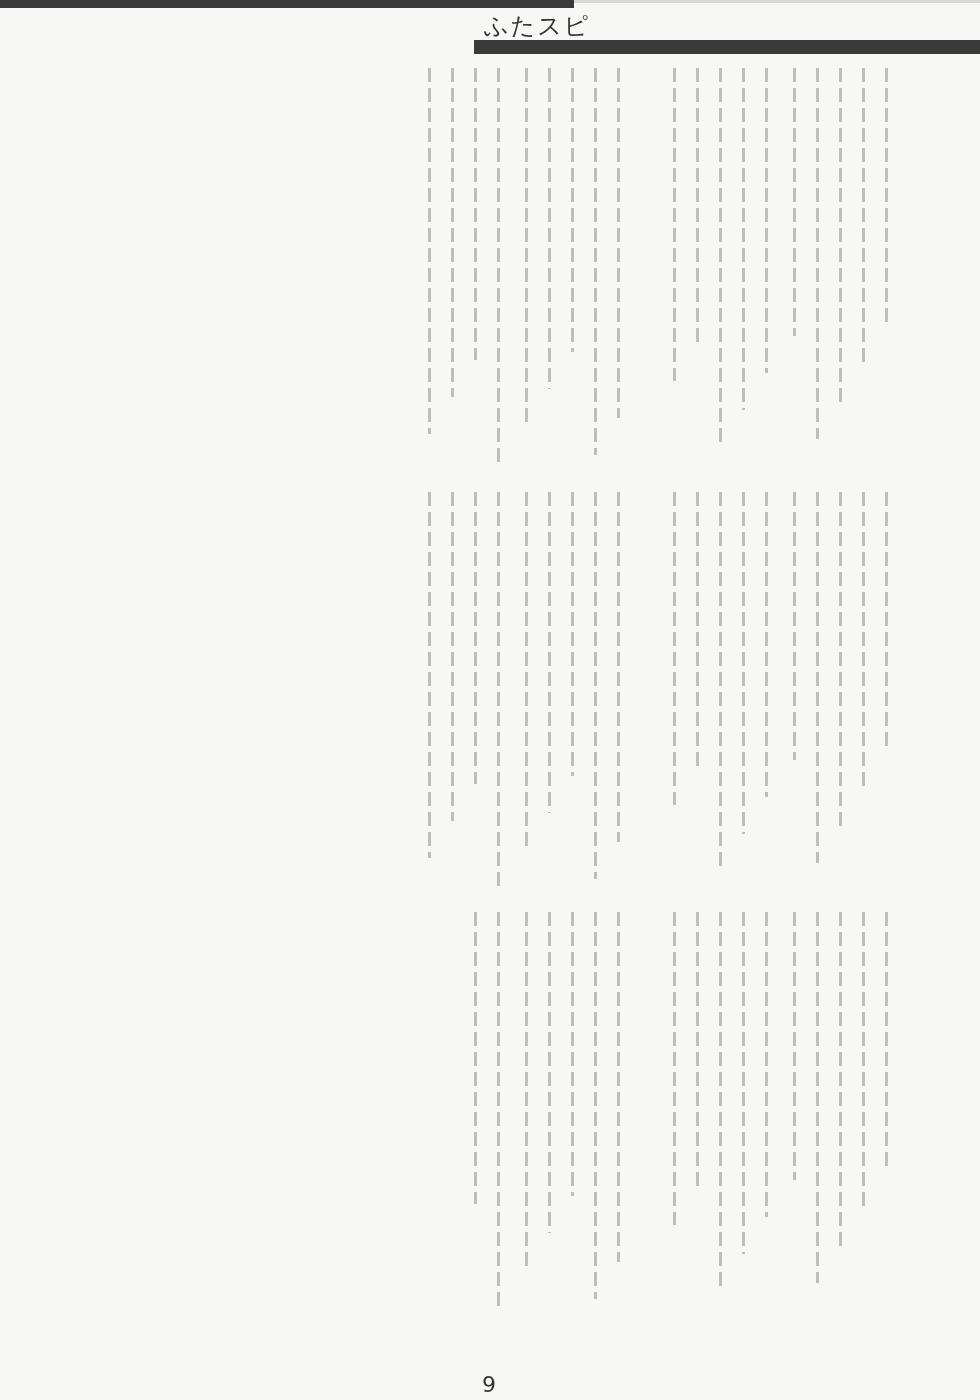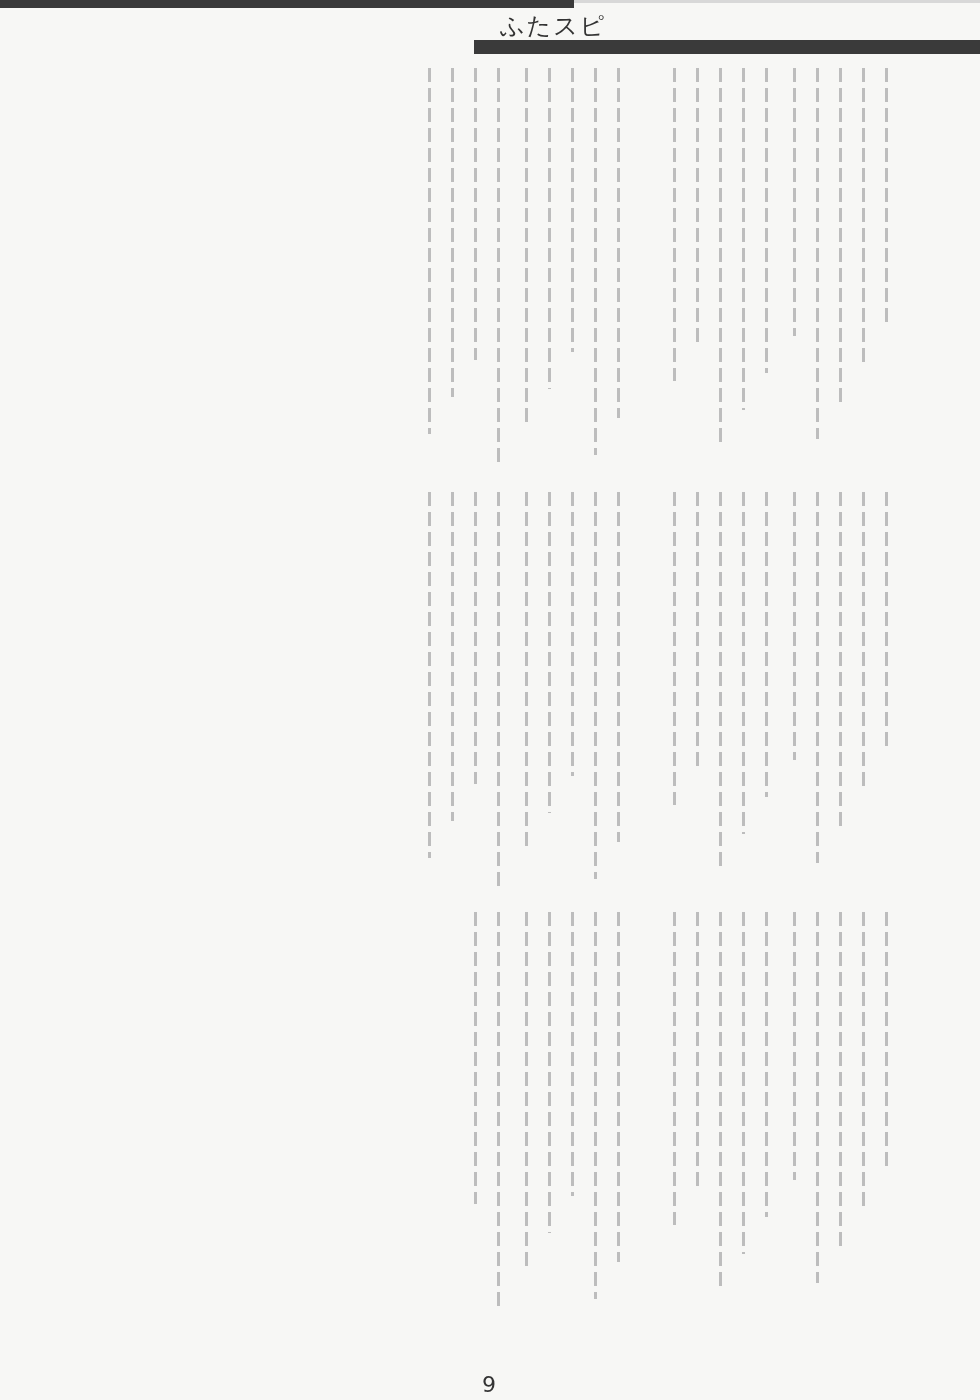--- a/index.html
+++ b/index.html
@@ -4,21 +4,21 @@
 <style>
   html, body { margin: 0; padding: 0; }
   body {
     width: 980px; height: 1400px; position: relative; overflow: hidden;
     background: #f7f7f5; color: #2a2a2a;
     font-family: "DejaVu Sans", sans-serif;
   }
   .bar-top { position: absolute; left: 0; top: 0; width: 574px; height: 8px; background: #3a3a3a; }
   .bar-top-thin { position: absolute; left: 574px; top: 0; width: 406px; height: 3px; background: #d8d8d8; }
   .title {
-    position: absolute; left: 500px; top: 10px; height: 30px;
+    position: absolute; left: 484px; top: 10px; height: 30px;
     font-size: 24px; letter-spacing: 2px; color: #333;
   }
   .bar-title { position: absolute; left: 474px; top: 40px; width: 506px; height: 14px; background: #3a3a3a; }
 
   .band { position: absolute; left: 80px; width: 820px; }
   .band-1 { top: 68px; height: 410px; }
   .band-2 { top: 492px; height: 410px; }
   .band-3 { top: 912px; height: 410px; }
 
   .col {

